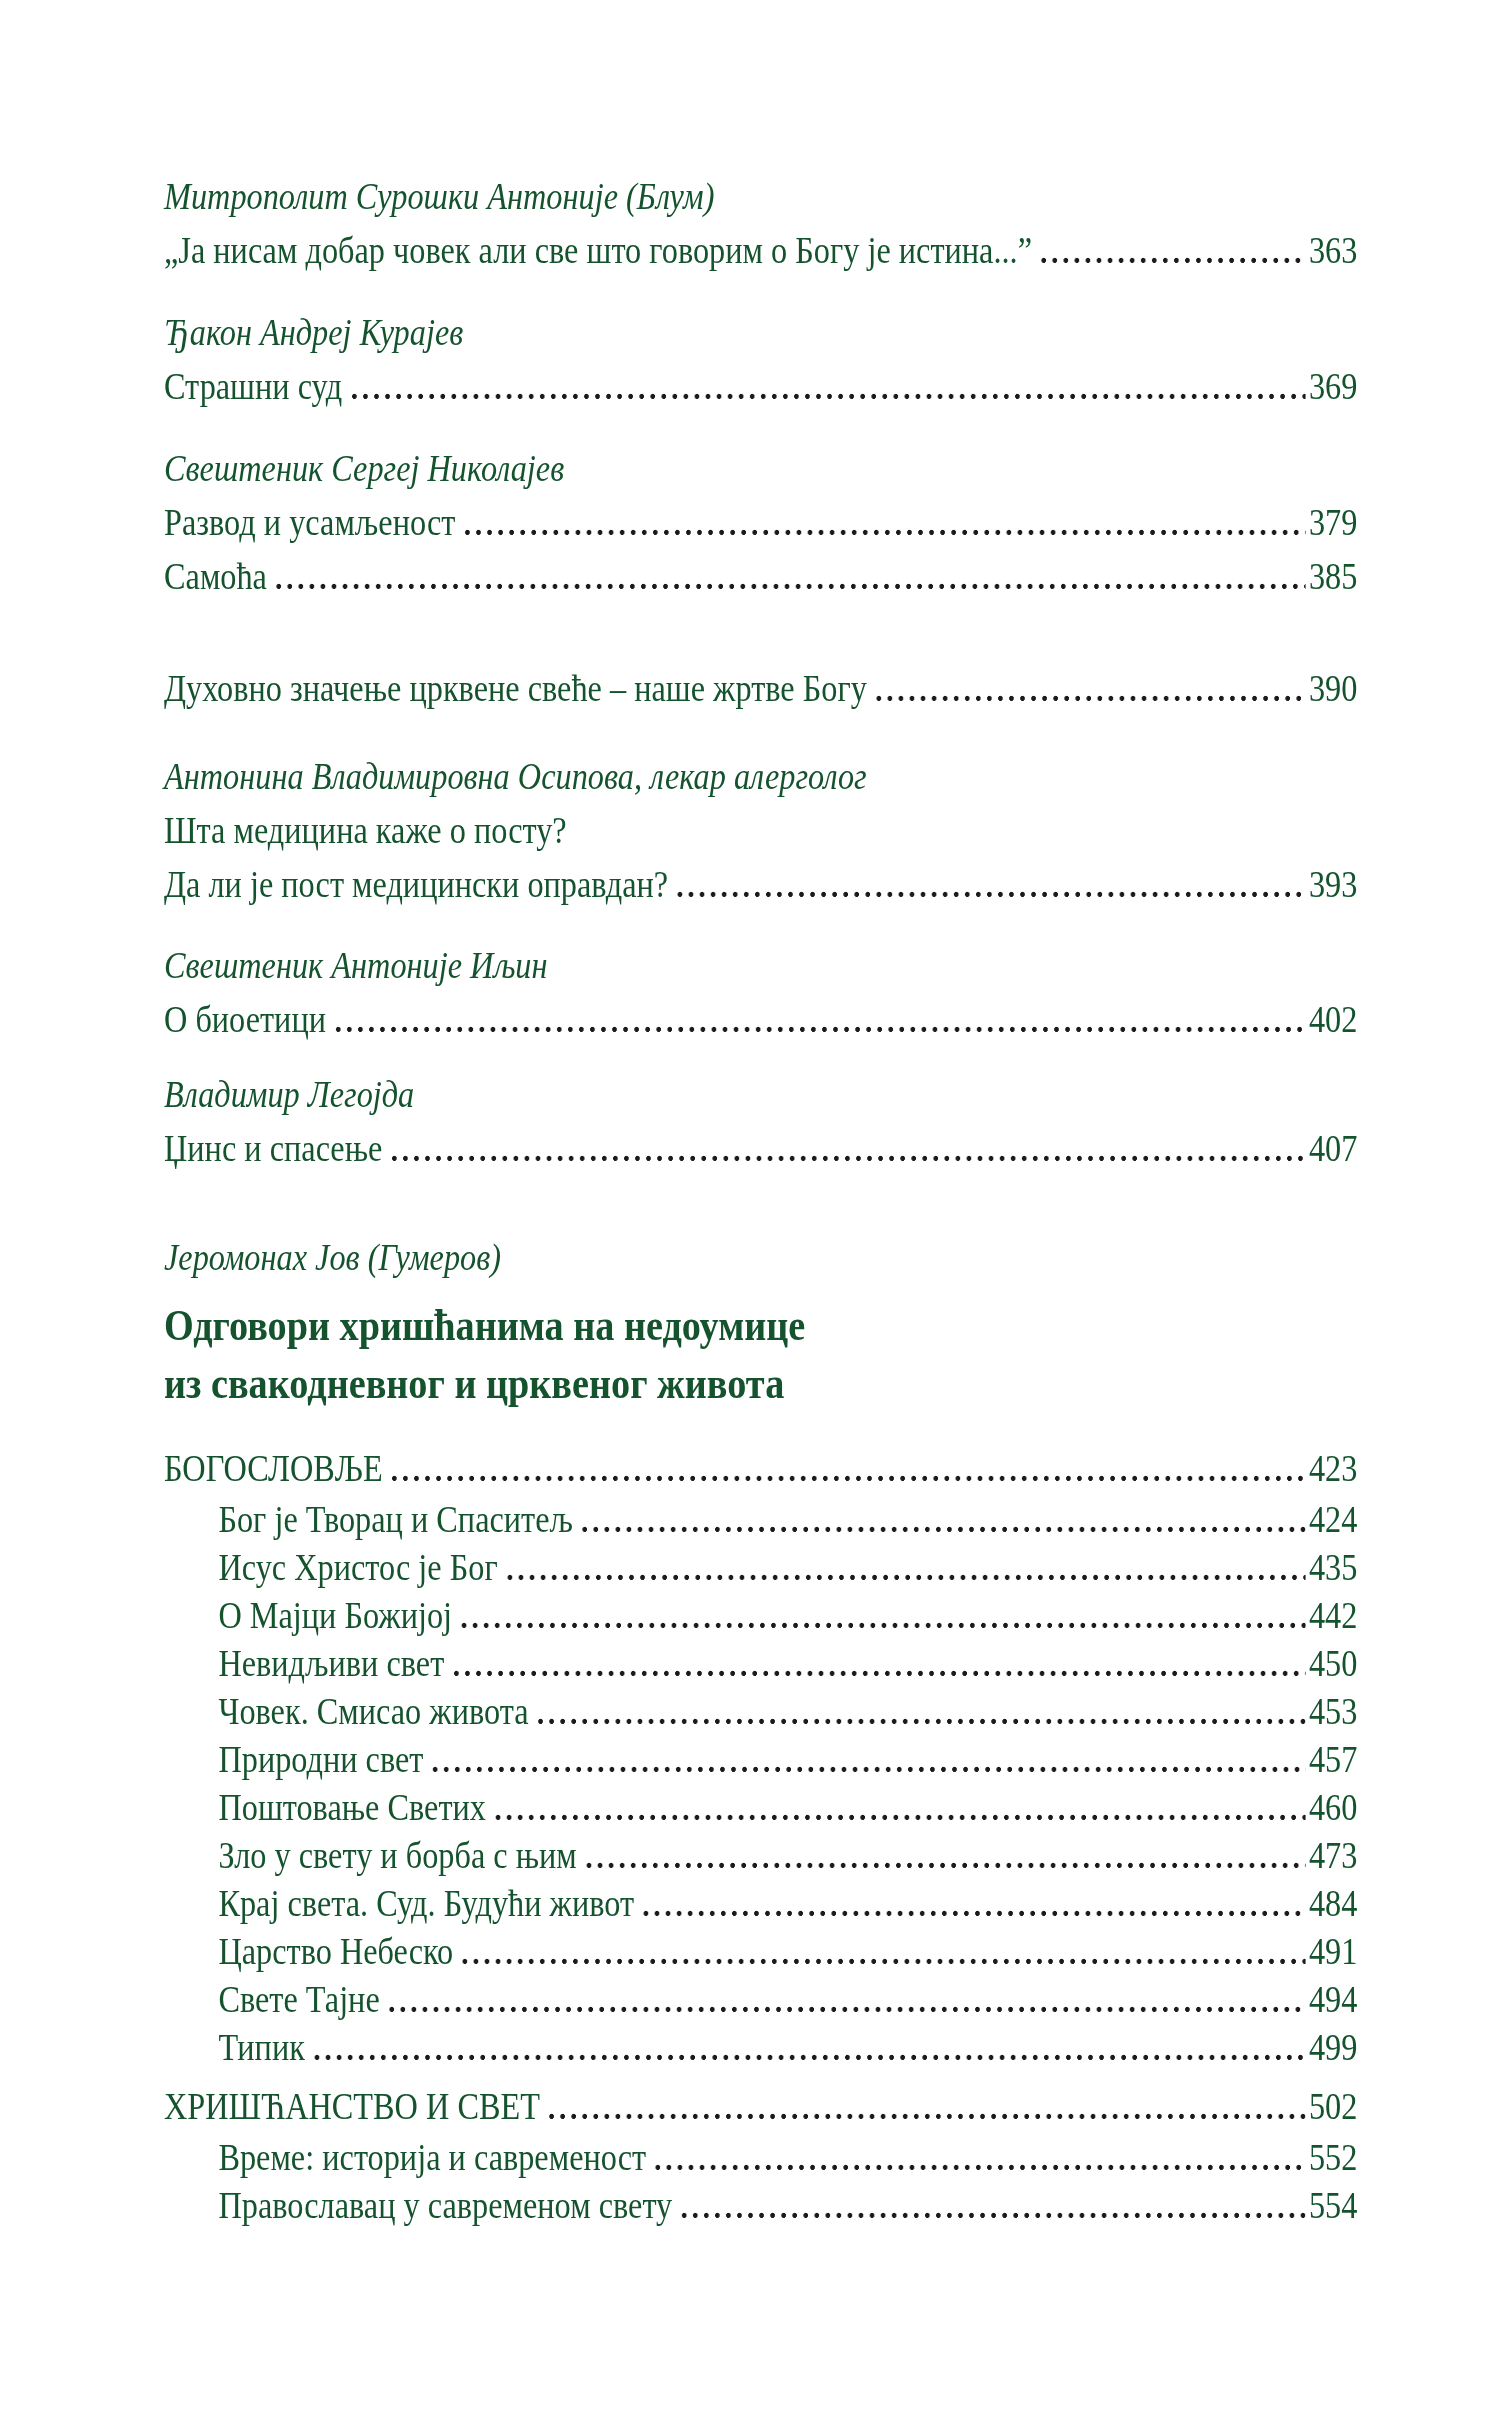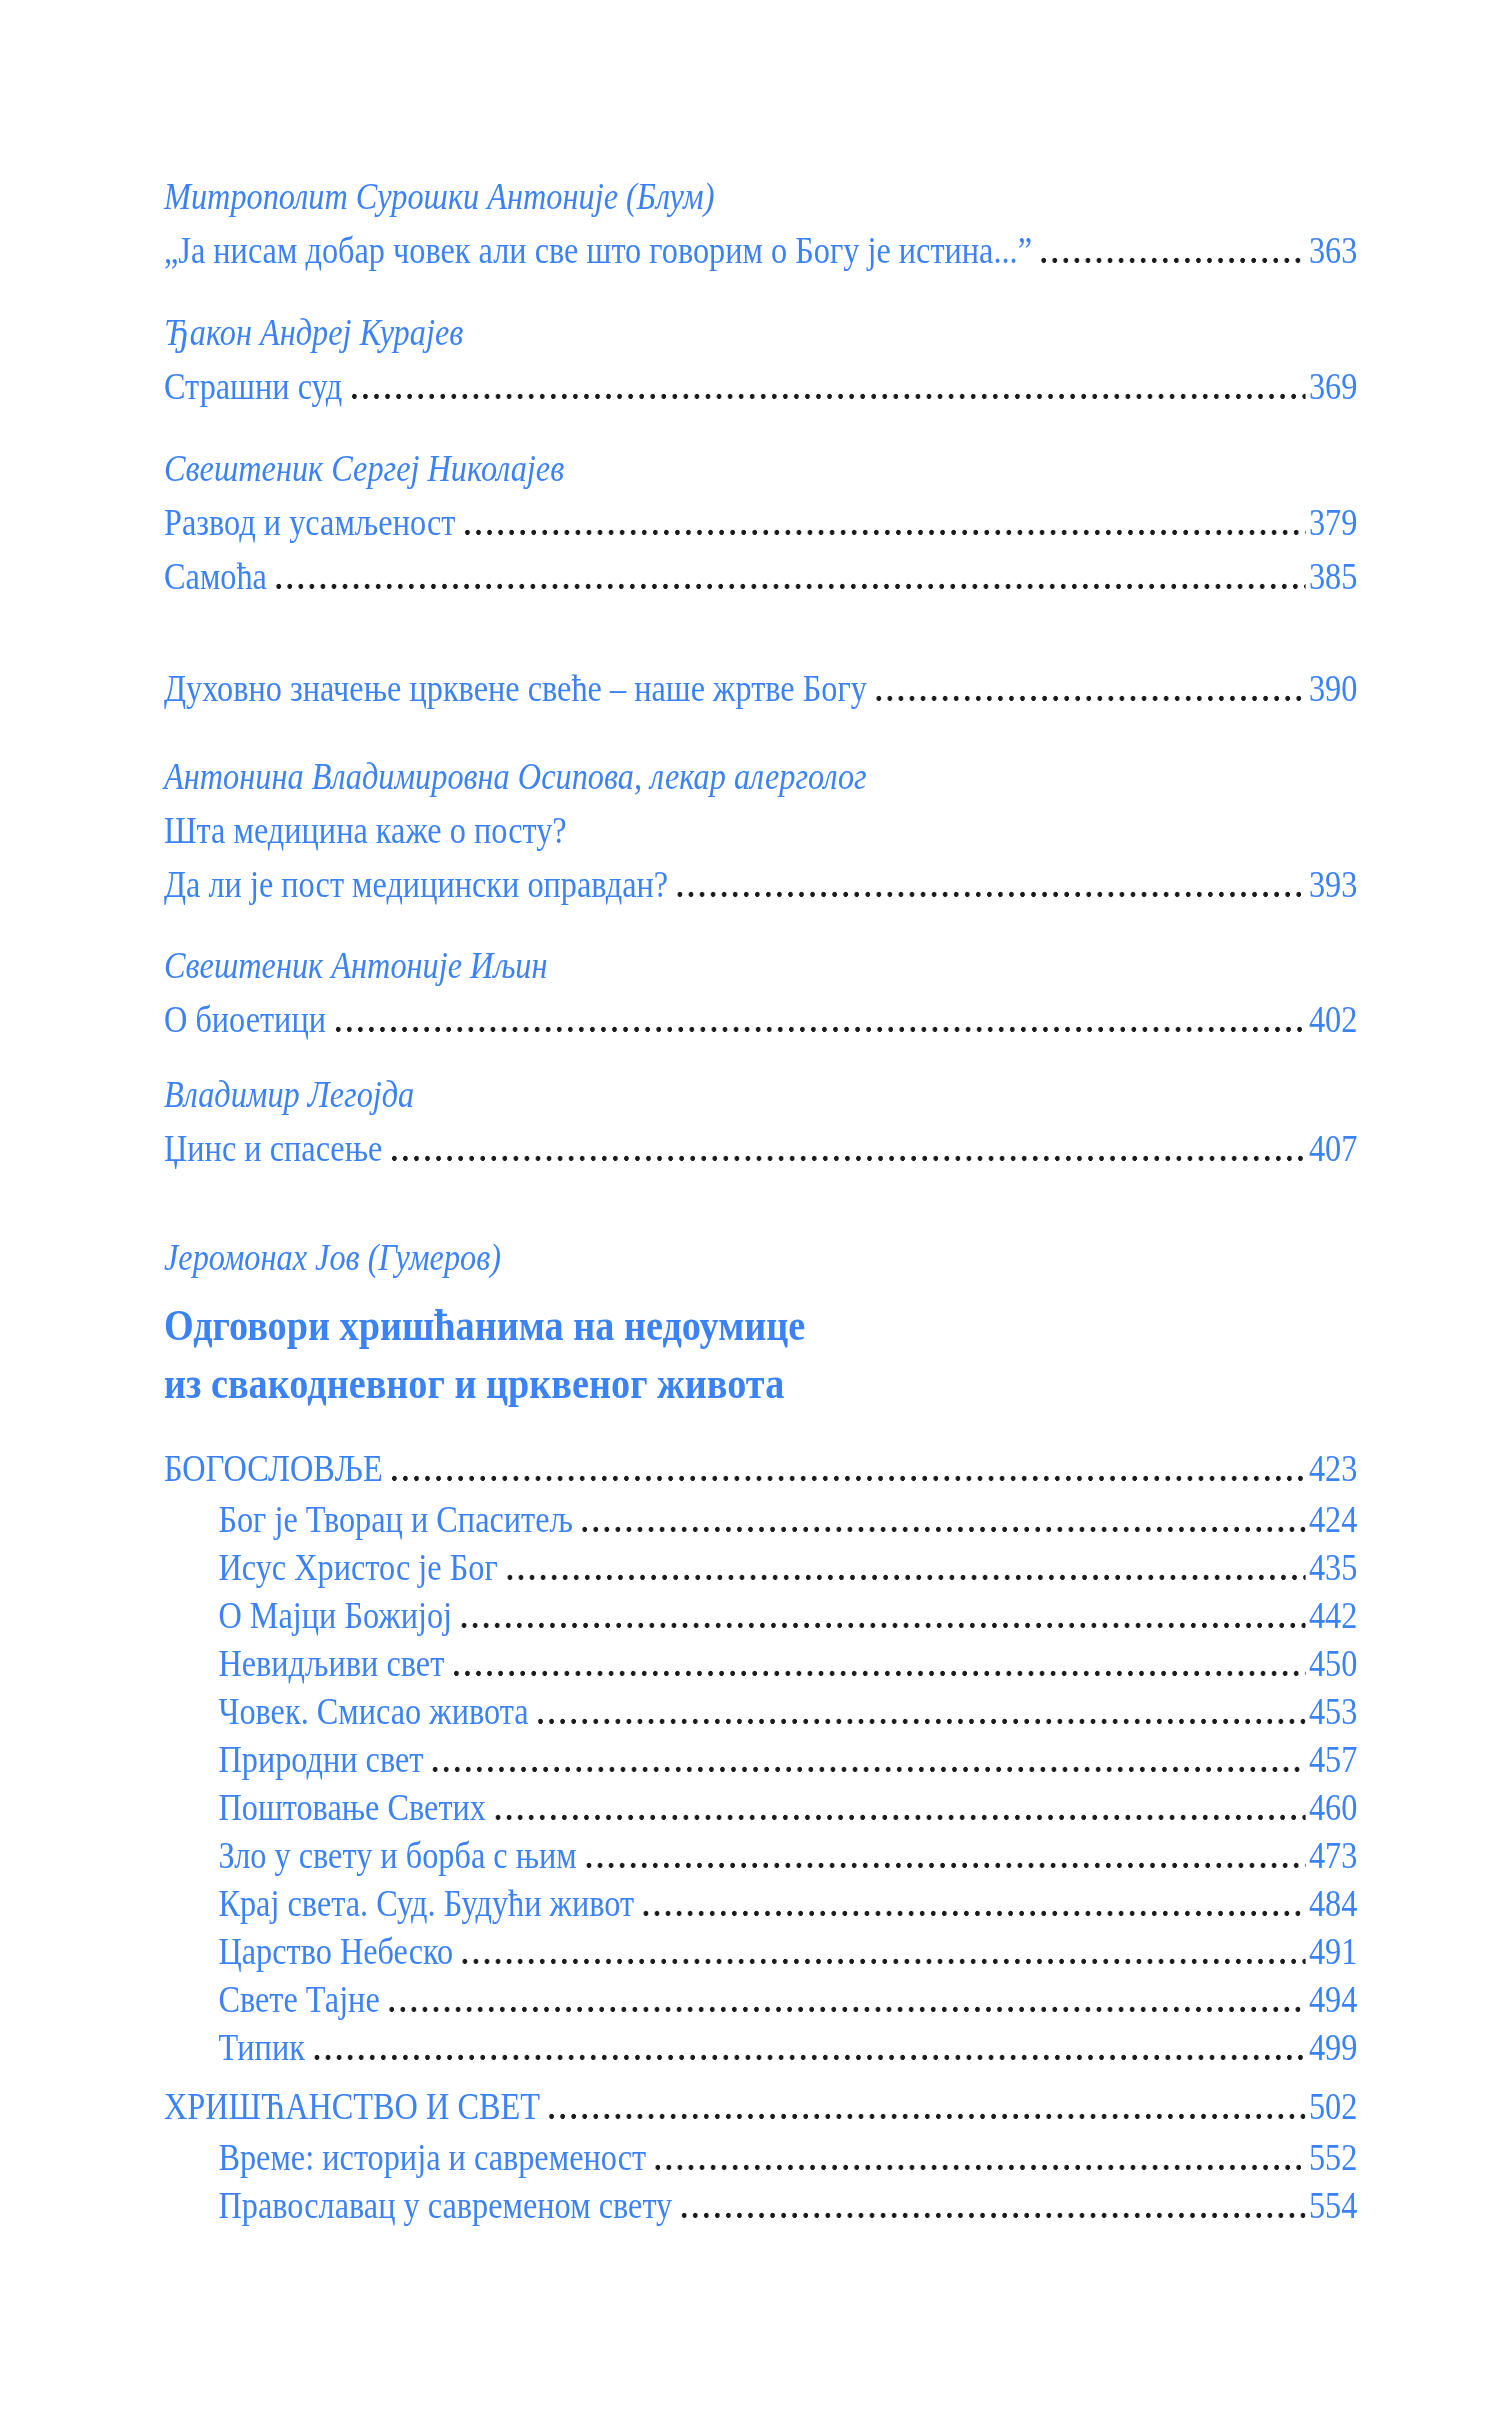--- a/index.html
+++ b/index.html
@@ -6,21 +6,21 @@
     margin: 0;
     padding: 0;
     background: #ffffff;
   }
   .page {
     position: relative;
     width: 1500px;
     height: 2421px;
     background: #ffffff;
     overflow: hidden;
-    color: #3b82f6;
+    color: #14532d;
     font-family: "Liberation Serif", "DejaVu Serif", serif;
   }
   
   .toc {
     position: absolute;
     top: 169px;
     left: 164px;
     width: 1404px;
     transform: scaleX(0.85);
     transform-origin: left top;

